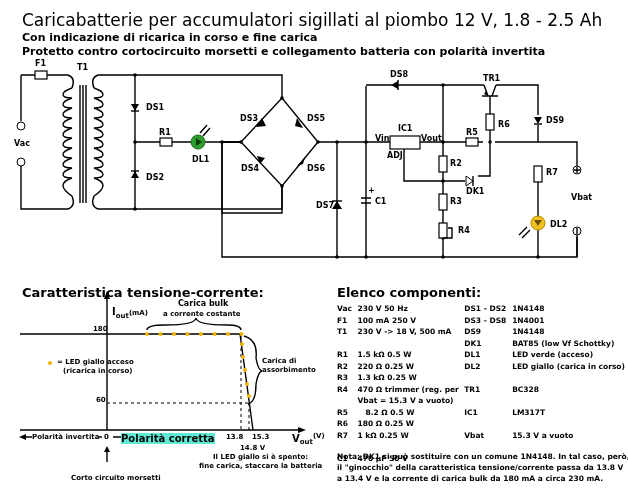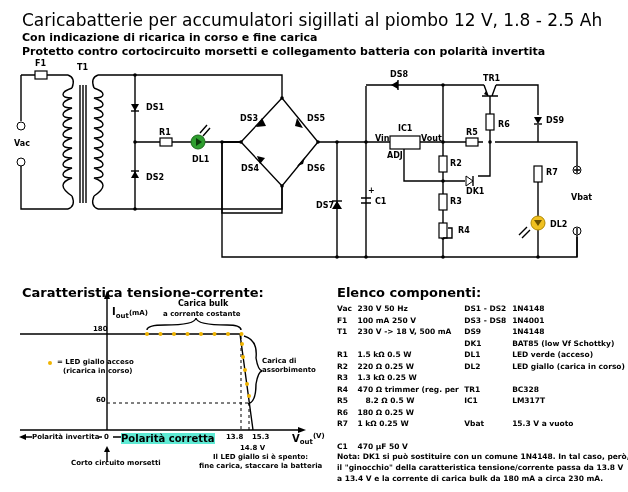--- a/index.html
+++ b/index.html
@@ -184,21 +184,21 @@
 <div class="abs comp" style="left:163px;top:310px;font-size:7px">a corrente costante</div>
 <div class="abs comp" style="left:93px;top:325px;font-size:7px">180</div>
 <div class="abs comp" style="left:96px;top:396px;font-size:7px">60</div>
 <div class="abs comp" style="left:57px;top:358px;font-size:7px">= LED giallo acceso</div>
 <div class="abs comp" style="left:63px;top:367px;font-size:7px">(ricarica in corso)</div>
 <div class="abs comp" style="left:262px;top:357px;font-size:7px">Carica di</div>
 <div class="abs comp" style="left:262px;top:366px;font-size:7px">assorbimento</div>
 <div class="abs comp" style="left:32px;top:433px;font-size:7px;background:#fff">Polarità invertita</div>
 <div class="abs comp" style="left:104px;top:433px;font-size:7px;background:#fff">0</div>
 <div class="abs comp" style="left:121px;top:433px;font-size:10px;background:#5eead4">Polarità corretta</div>
-<div class="abs comp" style="left:71px;top:459px;font-size:7px">Corto circuito morsetti</div>
+<div class="abs comp" style="left:71px;top:474px;font-size:7px">Corto circuito morsetti</div>
 <div class="abs comp" style="left:226px;top:433px;font-size:7px">13.8</div>
 <div class="abs comp" style="left:252px;top:433px;font-size:7px">15.3</div>
 <div class="abs comp" style="left:240px;top:444px;font-size:7px">14.8 V</div>
 <div class="abs comp" style="left:292px;top:432px"><span style="font-size:10px">V</span><sub style="font-size:7px">out</sub><sup style="font-size:7px">(V)</sup></div>
 <div class="abs comp" style="left:213px;top:453px;font-size:7px">Il LED giallo si è spento:</div>
 <div class="abs comp" style="left:199px;top:462px;font-size:7px">fine carica, staccare la batteria</div>
 
 <div class="abs h2" style="left:337px;top:285px">Elenco componenti:</div>
 <table class="c">
     <tbody id="comp-body">
@@ -242,20 +242,26 @@
         <td style="width: 22px;">R3</td>
         <td style="width: 100px;">1.3 kΩ 0.25 W</td>
         <td style="width: 50px;"></td>
         <td style="width: 110px;"></td>
       </tr>
       <tr>
         <td style="width: 22px;">R4</td>
         <td style="width: 100px;">470 Ω trimmer (reg. per</td>
         <td style="width: 50px;">TR1</td>
         <td style="width: 110px;">BC328</td>
+      </tr>
+      <tr>
+        <td style="width: 22px;"></td>
+        <td style="width: 100px;">Vbat = 15.3 V a vuoto)</td>
+        <td style="width: 50px;"></td>
+        <td style="width: 110px;"></td>
       </tr>
       <tr>
         <td style="width: 22px;">R5</td>
         <td style="width: 100px; padding-left: 8px;">8.2 Ω 0.5 W</td>
         <td style="width: 50px;">IC1</td>
         <td style="width: 110px;">LM317T</td>
       </tr>
       <tr>
         <td style="width: 22px;">R6</td>
         <td style="width: 100px;">180 Ω 0.25 W</td>

